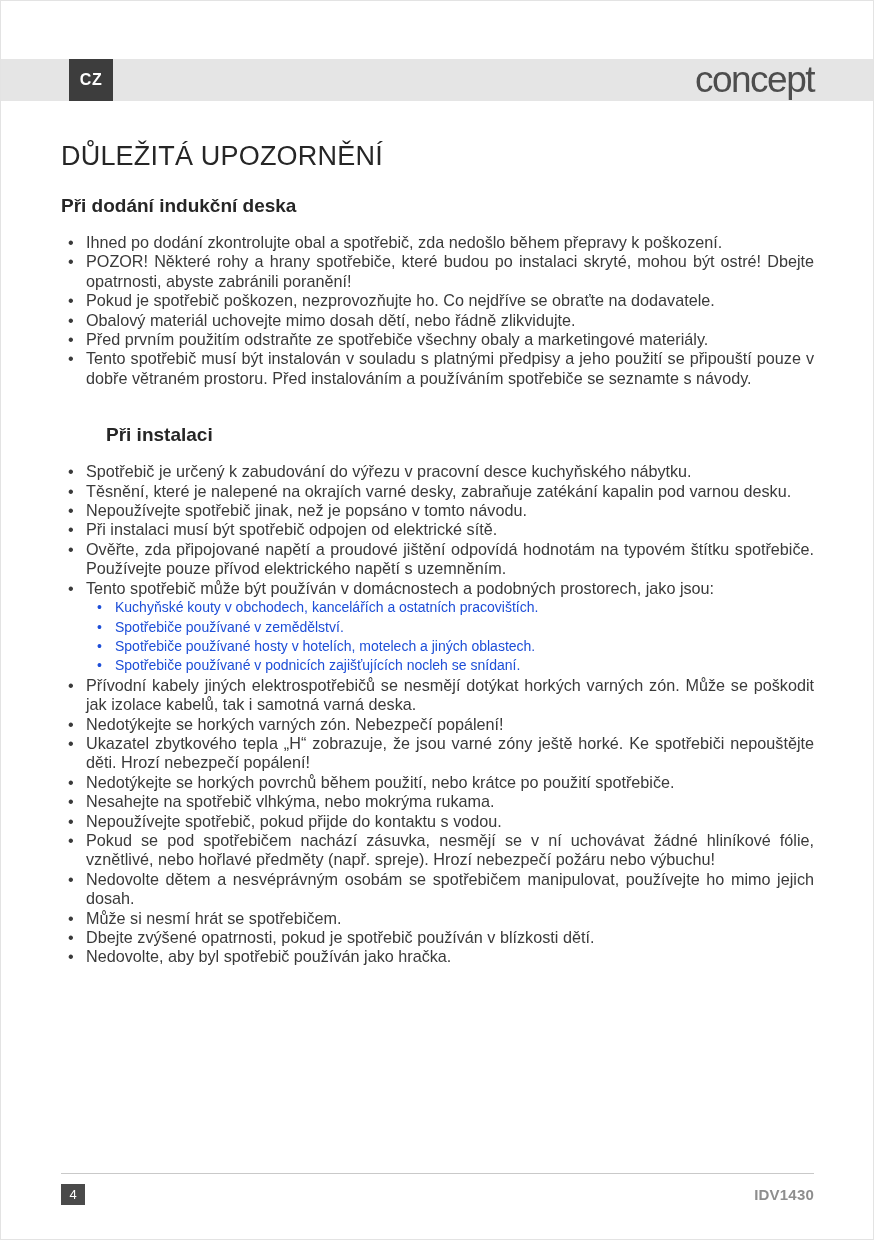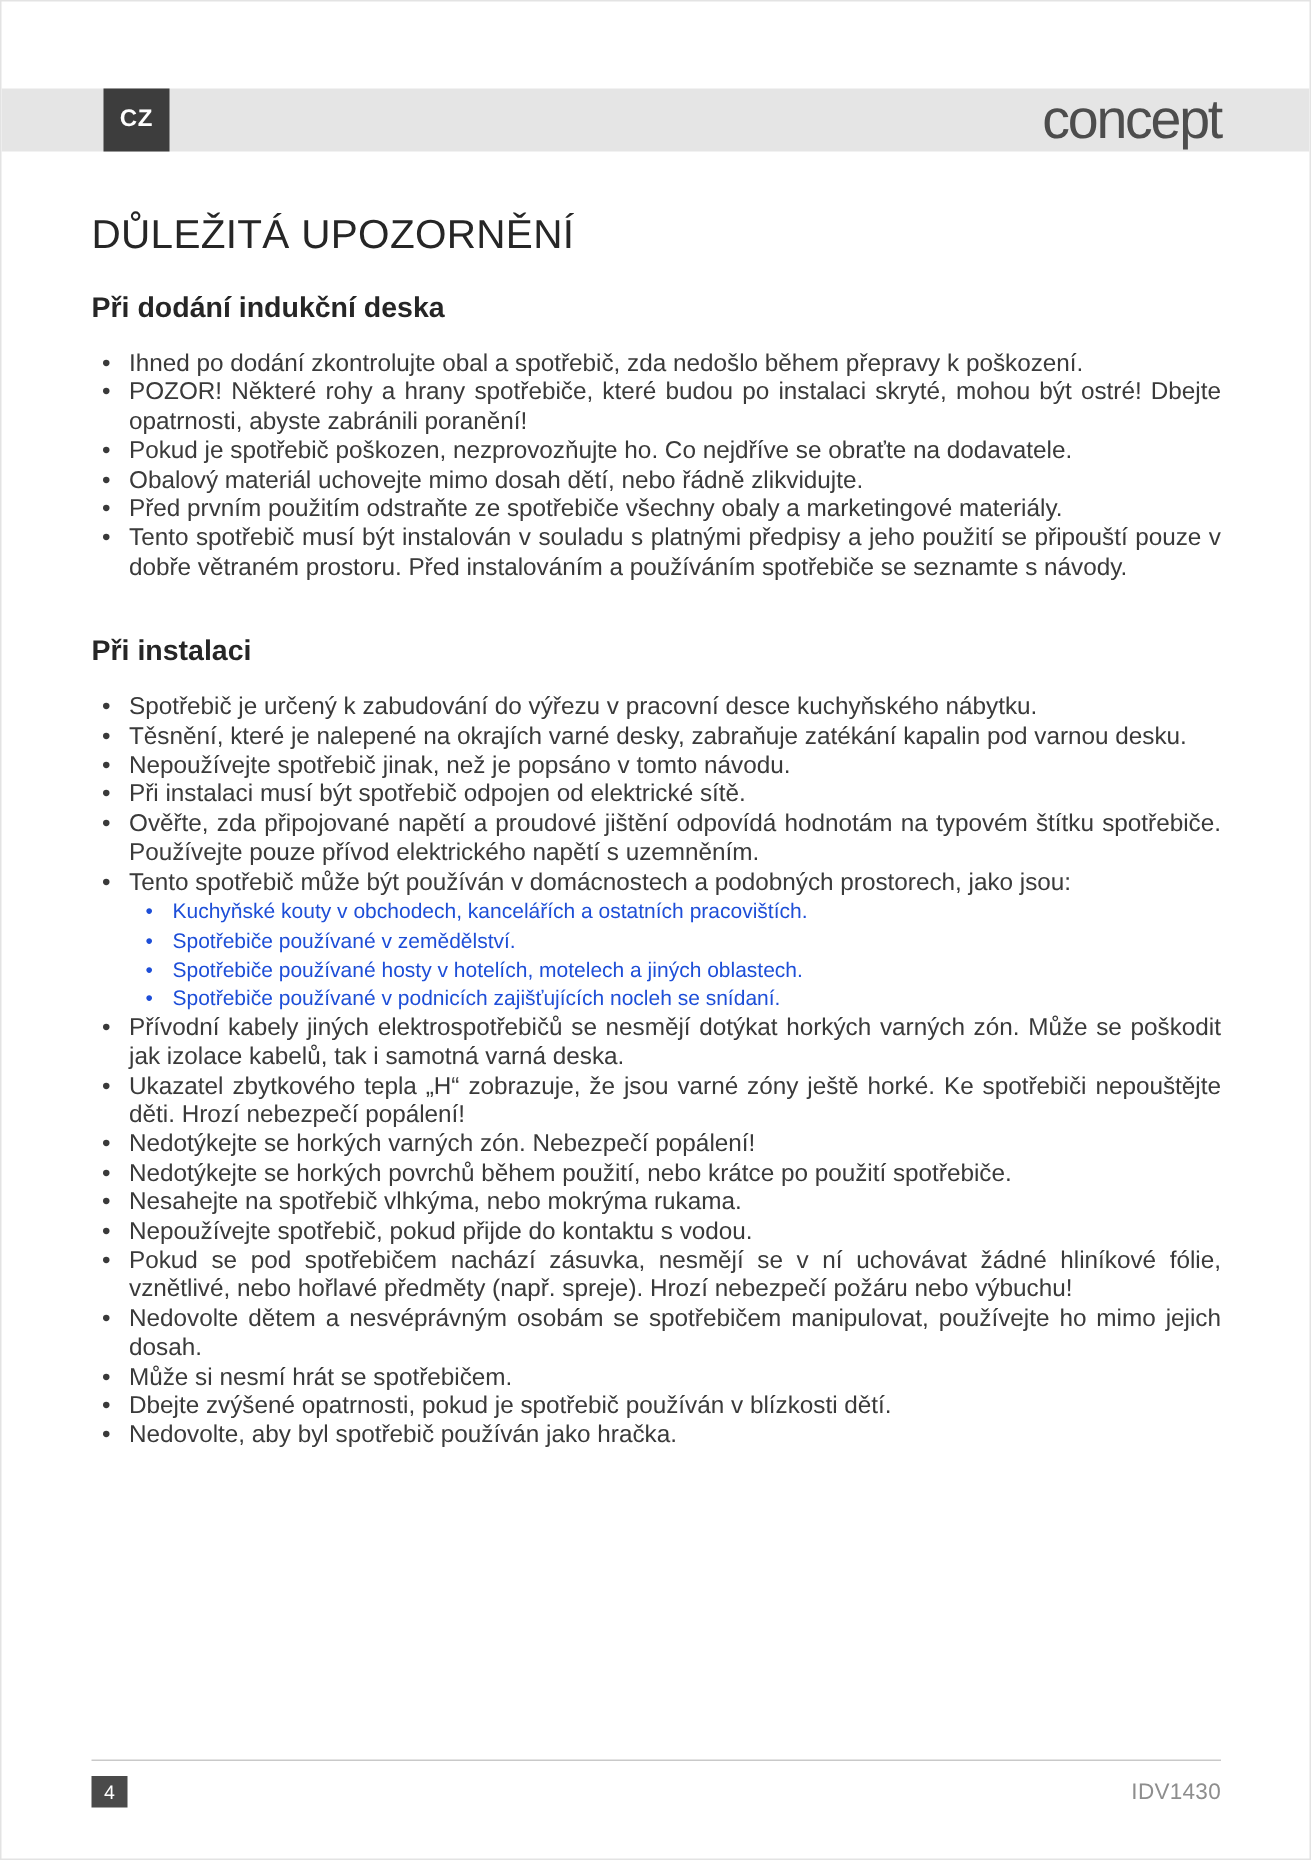--- a/index.html
+++ b/index.html
@@ -67,21 +67,21 @@
     font-weight: 400;
     color: #262626;
     letter-spacing: 0.2px;
   }
   .section-heading {
     font-size: 19px;
     font-weight: 700;
     color: #262626;
   }
   .section-heading.first { margin-top: 23px; }
-  .section-heading.second { margin-top: 36px; }
+  .section-heading.second { margin-top: 36px; margin-left: 45px; }
 
   ul.warning-list {
     list-style: none;
     margin-top: 16px;
   }
   ul.warning-list > li {
     position: relative;
     padding-left: 25px;
     font-size: 16.2px;
     line-height: 19.4px;
@@ -139,21 +139,21 @@
     font-size: 13px;
     width: 24px;
     height: 21px;
     display: flex;
     align-items: center;
     justify-content: center;
   }
   .model-number {
     color: #8e8e8e;
     font-size: 15px;
-    font-weight: 400;
+    font-weight: 700;
     letter-spacing: 0.2px;
   }
 </style>
 </head>
 <body>
 
 <div class="page">
 
   <div class="header-band">
     <div class="lang-badge">CZ</div>
@@ -180,22 +180,22 @@
         <li>Nepoužívejte spotřebič jinak, než je popsáno v tomto návodu.</li>
         <li>Při instalaci musí být spotřebič odpojen od elektrické sítě.</li>
         <li>Ověřte, zda připojované napětí a proudové jištění odpovídá hodnotám na typovém štítku spotřebiče. Používejte pouze přívod elektrického napětí s uzemněním.</li>
         <li>Tento spotřebič může být používán v domácnostech a podobných prostorech, jako jsou:<ul class="sublist">
             <li>Kuchyňské kouty v obchodech, kancelářích a ostatních pracovištích.</li>
             <li>Spotřebiče používané v zemědělství.</li>
             <li>Spotřebiče používané hosty v hotelích, motelech a jiných oblastech.</li>
             <li>Spotřebiče používané v podnicích zajišťujících nocleh se snídaní.</li>
           </ul></li>
         <li>Přívodní kabely jiných elektrospotřebičů se nesmějí dotýkat horkých varných zón. Může se poškodit jak izolace kabelů, tak i samotná varná deska.</li>
+        <li>Nedotýkejte se horkých varných zón. Nebezpečí popálení!</li>
         <li>Ukazatel zbytkového tepla „H“ zobrazuje, že jsou varné zóny ještě horké. Ke spotřebiči nepouštějte děti. Hrozí nebezpečí popálení!</li>
-        <li>Nedotýkejte se horkých varných zón. Nebezpečí popálení!</li>
         <li>Nedotýkejte se horkých povrchů během použití, nebo krátce po použití spotřebiče.</li>
         <li>Nesahejte na spotřebič vlhkýma, nebo mokrýma rukama.</li>
         <li>Nepoužívejte spotřebič, pokud přijde do kontaktu s vodou.</li>
         <li>Pokud se pod spotřebičem nachází zásuvka, nesmějí se v ní uchovávat žádné hliníkové fólie, vznětlivé, nebo hořlavé předměty (např. spreje). Hrozí nebezpečí požáru nebo výbuchu!</li>
         <li>Nedovolte dětem a nesvéprávným osobám se spotřebičem manipulovat, používejte ho mimo jejich dosah.</li>
         <li>Může si nesmí hrát se spotřebičem.</li>
         <li>Dbejte zvýšené opatrnosti, pokud je spotřebič používán v blízkosti dětí.</li>
         <li>Nedovolte, aby byl spotřebič používán jako hračka.</li>
       </ul>
   </div>

